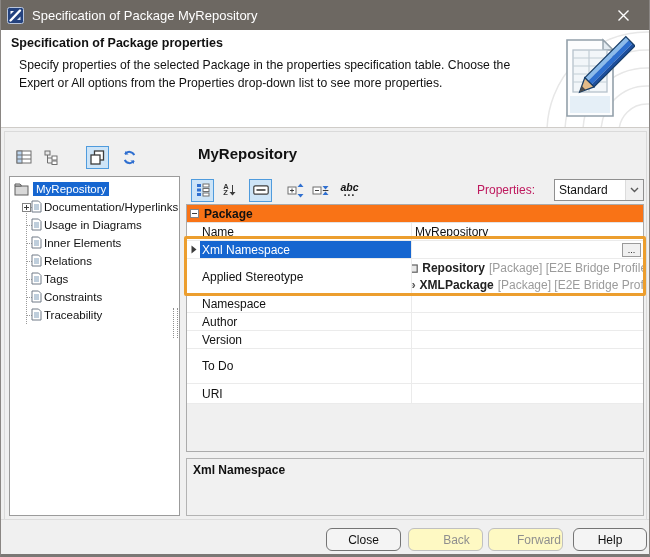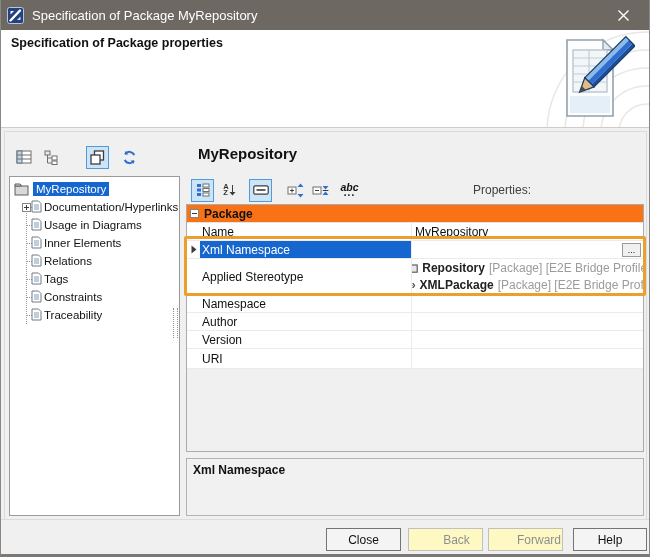--- a/index.html
+++ b/index.html
@@ -36,21 +36,21 @@
   .tree-item .expander{position:absolute;left:12px;top:5px;}
   .splitter{position:absolute;left:172px;top:308px;width:5px;height:30px;border-left:1px dotted #8f8f8f;border-right:1px dotted #8f8f8f;}
   
   .main-title{position:absolute;left:197px;top:145px;font-size:15px;font-weight:bold;color:#111;}
   .main-toolbar{position:absolute;left:190px;top:178px;height:24px;display:flex;align-items:center;}
   .mt-gap1{margin-right:4px}.mt-gap2{margin-right:8px}.mt-gap3{margin-right:12px}.mt-gap4{margin-right:2px}.mt-gap5{margin-right:6px}
   .az{display:flex;flex-direction:column;line-height:6px;font-size:7.5px;font-weight:bold;color:#333;}
   .abc-icon{display:flex;flex-direction:column;align-items:center;line-height:8px;}
   .abc-top{font-size:10.5px;font-weight:bold;font-style:italic;color:#111;}
   .abc-dots{font-size:10px;font-weight:bold;color:#111;margin-top:-2px;letter-spacing:1px;}
-  .props-label{position:absolute;left:462px;top:183px;width:78px;text-align:center;font-size:12px;color:#404040;}
+  .props-label{position:absolute;left:476px;top:183px;width:78px;text-align:left;font-size:12px;color:#be185d;}
   .props-dd{position:absolute;left:553px;top:179px;width:90px;height:22px;background:#fff;border:1px solid #8f8f8f;display:flex;align-items:center;}
   .props-dd .val{flex:1;font-size:12px;padding-left:4px;color:#111;}
   .props-dd .dd-btn{width:18px;height:100%;background:#f0f0f0;border-left:1px solid #dcdcdc;display:flex;align-items:center;justify-content:center;}
   
   .prop-table{position:absolute;left:185px;top:204px;width:458px;height:248px;background:#ffffff;border:1px solid #ababab;display:flex;flex-direction:column;font-size:12px;color:#111;}
   .group-row{height:18px;display:flex;align-items:center;background:#f97316;border-bottom:1px solid #e3e3e3;font-weight:bold;}
   .group-row .box{margin:0 5px 0 3px;}
   .prow{display:flex;border-bottom:1px solid #ebebeb;align-items:stretch;}
   .prow .marker{flex:0 0 13px;display:flex;align-items:center;justify-content:center;}
   .prow .pname{flex:0 0 212px;display:flex;align-items:center;padding-left:2px;border-right:1px solid #ebebeb;}
@@ -65,21 +65,21 @@
   .stereo-line .s-meta{color:#9b9b9b;}
   .guillemets{font-size:12px;color:#555;font-weight:bold;margin-right:4px;}
   .table-filler{flex:1 1 auto;background:#f0f0f0;}
   
   .hl-box{position:absolute;left:183px;top:236px;width:462px;height:60px;border:3px solid #ec9e2e;border-radius:2px;pointer-events:none;z-index:6;}
   
   .desc-panel{position:absolute;left:185px;top:458px;width:458px;height:58px;background:#f1f1f1;border:1px solid #b3b3b3;padding:4px 6px;}
   .desc-panel .dt{font-size:12px;font-weight:bold;color:#111;}
   
   .footer{position:absolute;left:0;right:0;bottom:0;height:35px;background:#f0f0f0;border-top:1px solid #dcdcdc;}
-  .btn{position:absolute;top:8px;width:75px;height:23px;font-size:12px;font-family:"Liberation Sans",sans-serif;}
+  .btn{position:absolute;top:8px;width:75px;height:23px;font-size:12px;font-family:"Liberation Sans",sans-serif;border-radius:6px;}
   .btn.en{background:#f4f4f4;border:1px solid #747474;color:#111;}
   .btn.dis{background:#fef9c3;border:1px solid #c0c0c0;color:#8f8f8f;padding-left:28px;}
   .b-close{left:325px}.b-back{left:407px}.b-forward{left:487px}.b-help{left:572px;width:74px;}
 </style>
 </head>
 <body>
 
 <div class="window">
 
   <div class="titlebar">
@@ -101,20 +101,21 @@
     <svg class="arcs" viewBox="0 0 140 98">
       <g fill="none" stroke="#e7e7e7" stroke-width="1.5">
         <circle cx="138" cy="102" r="28"></circle>
           <circle cx="138" cy="102" r="46"></circle>
         <circle cx="138" cy="102" r="64"></circle>
           <circle cx="138" cy="102" r="82"></circle>
         <circle cx="138" cy="102" r="100"></circle>
       </g>
     </svg>
     <h1>Specification of Package properties</h1>
+    <p>Specify properties of the selected Package in the properties specification table. Choose the Expert or All options from the Properties drop-down list to see more properties.</p>
     <svg class="doc-pencil" viewBox="0 0 82 88">
       <path d="M14 6 h36 l10 10 v66 h-46 Z" fill="#fcfdfe" stroke="#93a0aa" stroke-width="1.6"></path>
       <path d="M50 6 l10 10 h-10 Z" fill="#e3ebf1" stroke="#93a0aa" stroke-width="1.4"></path>
       <rect x="17" y="62" width="40" height="17" fill="#dbe8f3" opacity="0.7"></rect>
       <rect x="20" y="16" width="34" height="42" fill="#f2f6f9" stroke="#b6c2cb" stroke-width="1.3"></rect>
       <path d="M20 24 h34 M20 32 h34 M20 40 h34 M20 48 h34 M36 16 v42" stroke="#c2cdd5" stroke-width="1.2"></path>
       <g transform="rotate(45 41 43)" stroke="#163c66" stroke-width="1.2">
         <rect x="35" y="-8" width="4.5" height="58" fill="#8cbbea" stroke="none"></rect>
         <rect x="39.5" y="-8" width="5" height="58" fill="#2e6fce" stroke="none"></rect>
         <rect x="44.5" y="-8" width="3.5" height="58" fill="#1d4f9e" stroke="none"></rect>
@@ -275,20 +276,28 @@
     </div>
     <div class="tool-btn">
       <span class="abc-icon">
         <span class="abc-top">abc</span>
         <span class="abc-dots">...</span>
       </span>
     </div>
   </div>
 
   <div class="props-label">Properties:</div>
+  <div class="props-dd">
+    <span class="val">Standard</span>
+    <span class="dd-btn">
+      <svg width="9" height="6" viewBox="0 0 9 6">
+        <path d="M1 1 L4.5 4.5 L8 1" fill="none" stroke="#5a5a5a" stroke-width="1.4"></path>
+      </svg>
+    </span>
+  </div>
 
   <div class="prop-table">
     <div class="group-row">
       <svg class="box" width="9" height="9" viewBox="0 0 9 9">
         <rect x="0.5" y="0.5" width="8" height="8" fill="#fff" stroke="#848484"></rect>
           <path d="M2 4.5 h5" stroke="#3c3c3c"></path>
       </svg>
       <span>Package</span>
     </div>
 
@@ -340,20 +349,25 @@
     <div class="prow h18">
       <div class="marker"></div>
       <div class="pname">Author</div>
       <div class="pval"></div>
     </div>
     <div class="prow h18">
       <div class="marker"></div>
       <div class="pname">Version</div>
       <div class="pval"></div>
     </div>
+    <div class="prow h35">
+      <div class="marker"></div>
+      <div class="pname">To Do</div>
+      <div class="pval"></div>
+    </div>
     <div class="prow h20">
       <div class="marker"></div>
       <div class="pname">URI</div>
       <div class="pval"></div>
     </div>
     <div class="table-filler"></div>
   </div>
 
   <div class="hl-box"></div>
 

